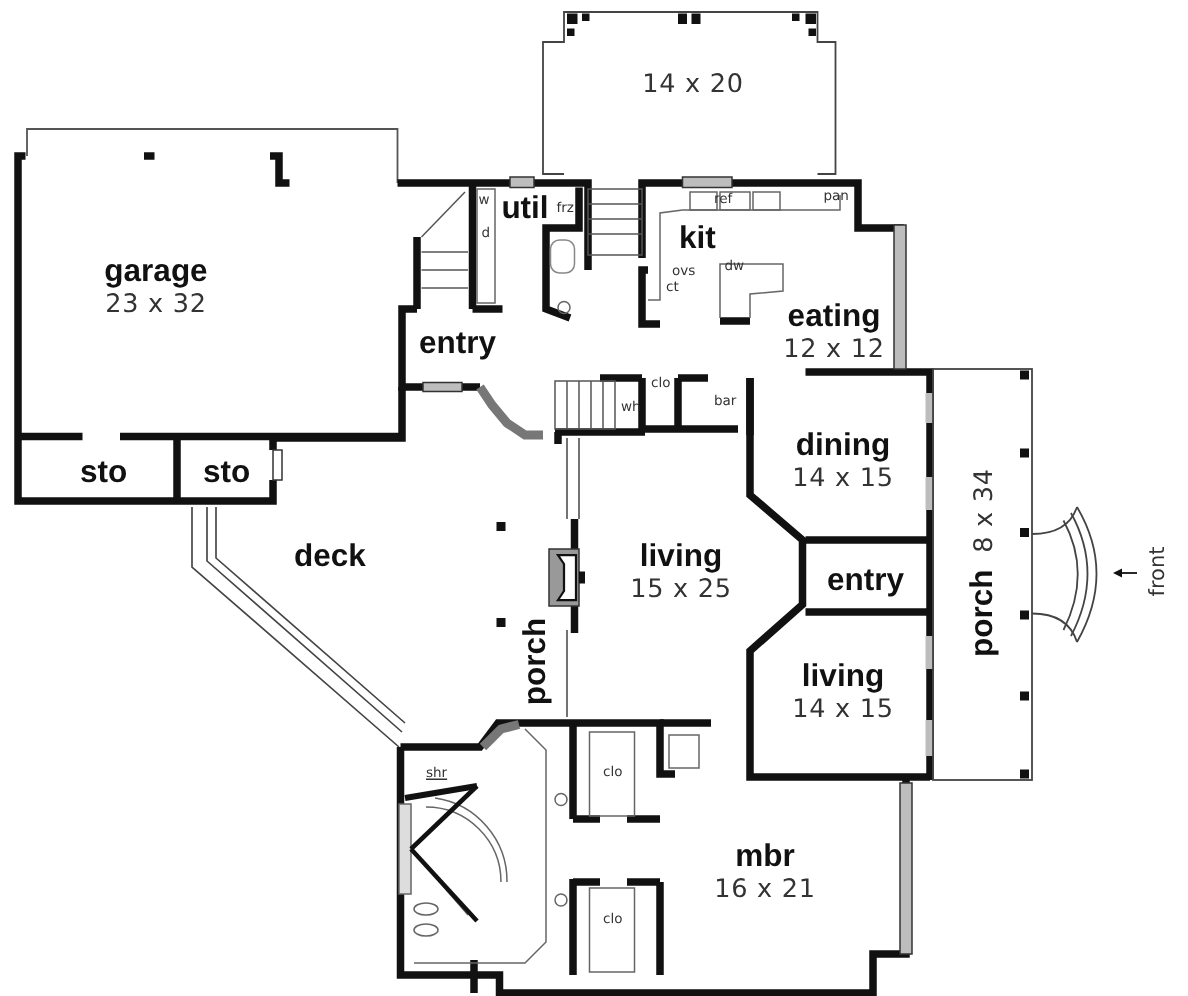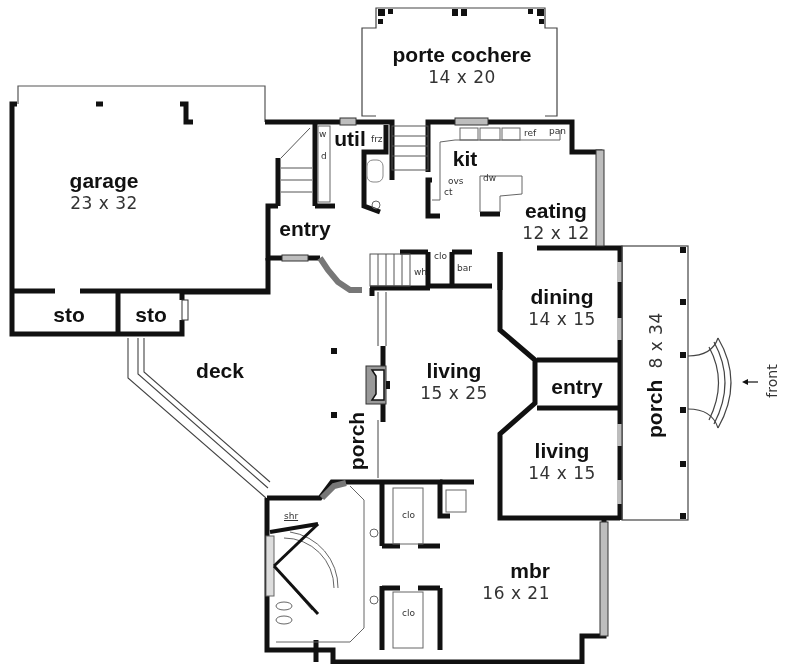--- a/index.html
+++ b/index.html
@@ -194,21 +194,20 @@
     <rect x="446" y="490" width="20" height="22"></rect>
   </g>
   <g stroke="#111" stroke-width="4">
     <line x1="270" y1="532" x2="318" y2="524"></line>
     <line x1="318" y1="524" x2="274" y2="566" stroke-width="3"></line>
     <line x1="274" y1="566" x2="318" y2="614" stroke-width="3"></line>
   </g>
 </svg>
 
 <div class="lbl" style="left:372px; top:44px; width:180px;">
-  <span class="room-name">porte cochere</span>
   <span class="room-dim">14 x 20</span>
 </div>
 
 <div class="lbl" style="left:49px; top:170px; width:110px;">
   <span class="room-name">garage</span>
   <span class="room-dim">23 x 32</span>
 </div>
 
 <div class="lbl room-name" style="left:46px; top:304px; width:46px;">sto</div>
 <div class="lbl room-name" style="left:128px; top:304px; width:46px;">sto</div>
@@ -242,33 +241,33 @@
 
 <div class="lbl rot" style="left:600px; top:372px; width:110px; height:22px;">
   <span class="room-name">porch</span>
   <span class="room-dim" style="display:inline; margin-left:6px;">8 x 34</span>
 </div>
 
 <div class="lbl room-name" style="left:190px; top:360px; width:60px;">deck</div>
 
 <div class="lbl room-name rot" style="left:322px; top:430px; width:70px; height:22px;">porch</div>
 
-<div class="lbl" style="left:470px; top:560px; width:80px;text-align:right;">
+<div class="lbl" style="left:470px; top:560px; width:80px;">
   <span class="room-name">mbr</span>
   <span class="room-dim">16 x 21</span>
 </div>
 
 <div class="lbl small" style="left:319px; top:130px;">w</div>
 <div class="lbl small" style="left:321px; top:152px;">d</div>
 <div class="lbl small" style="left:371px; top:135px;">frz</div>
 <div class="lbl small" style="left:483px; top:129px;margin-top:45px;">dw</div>
-<div class="lbl small" style="left:524px; top:129px;text-align:center;">ref</div>
+<div class="lbl small" style="left:476px; top:129px;text-align:center;">ref</div>
 <div class="lbl small" style="left:537px; top:127px;padding-left:12px;">pan</div>
 <div class="lbl small" style="left:448px; top:177px;">ovs</div>
 <div class="lbl small" style="left:444px; top:188px;">ct</div>
 <div class="lbl small" style="left:434px; top:252px;">clo</div>
 <div class="lbl small" style="left:414px; top:268px;">wh</div>
-<div class="lbl small" style="left:457px; top:264px;">bar</div>
+<div class="lbl small" style="left:476px; top:264px;">bar</div>
 <div class="lbl small" style="left:402px; top:511px;">clo</div>
 <div class="lbl small" style="left:402px; top:609px;">clo</div>
 <div class="lbl small" style="left:284px; top:512px;text-decoration:underline;">shr</div>
 
 <div class="lbl rot" style="left:752px; top:374px; width:40px; font-size:14px; font-family:'DejaVu Sans', sans-serif; color:#333;">front</div>
 
 </body></html>

